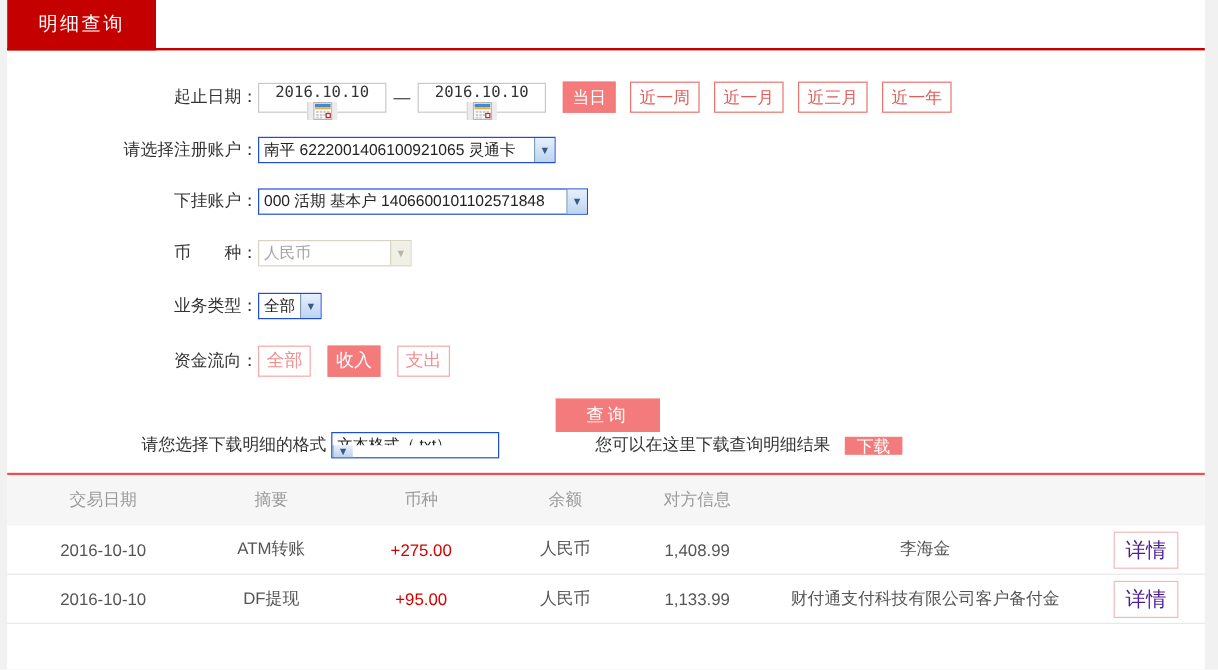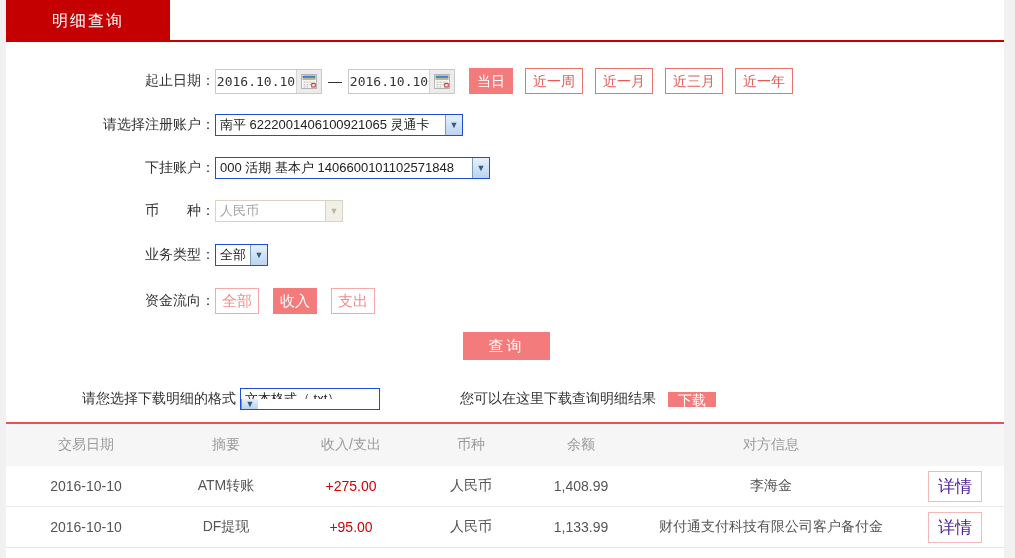--- a/index.html
+++ b/index.html
@@ -11,41 +11,41 @@
     color:#333;
   }
   .panel {
     position:absolute; left:6px; top:0;
     width:998px; height:558px;
     background:#ffffff;
   }
   
   .tab-bar { height:42px; border-bottom:2px solid #c40000; background:#fff; }
   .tab {
-    width:164px; height:42px; line-height:42px;
+    width:124px; height:42px; line-height:42px;
     background:#c40000; color:#fff;
     text-align:center; font-size:16px; letter-spacing:2px;
     cursor:pointer;
   }
   
   .form { padding-top:26px; }
   .frow { display:flex; align-items:center; }
   .flabel {
     width:209px; text-align:right;
     font-size:14px; color:#333; flex:0 0 209px;
     white-space:pre;
   }
   .mb-date { margin-bottom:20px; }
   .mb20 { margin-bottom:21px; }
   .mb22 { margin-bottom:22px; }
   
   .date-box {
     display:flex; align-items:center;
     border:1px solid #c9c9c9; background:#fff;
-    height:25px; width:107px;
+    height:25px; width:107px;flex-direction:column;
   }
   .date-input {
     border:none; outline:none; width:80px; height:23px;
     font-size:13px; text-align:center; color:#333;
     font-family:"DejaVu Sans Mono","Liberation Mono",monospace;
     background:transparent;
   }
   .cal-btn {
     width:25px; height:23px; border-left:1px solid #d5d5d5;
     background:#ececec; display:flex; align-items:center; justify-content:center;
@@ -95,21 +95,21 @@
   .fbtn.active { background:#f47b7b; border-color:#f47b7b; color:#fff; }
   
   .query-row { margin-top:18px; }
   .query-btn {
     margin-left:457px; width:87px; height:28px;
     background:#f47b7b; color:#fff; border:none;
     font-size:15px; letter-spacing:3px; cursor:pointer;
     font-family:Liberation Mono, monospace;
   }
   
-  .dl-row { display:flex; align-items:center; margin-top:28px; padding-left:76px; }
+  .dl-row { display:flex; align-items:center; padding-left:112px; }
   .dl-label { font-size:14px; color:#333; }
   .dl-row .xpsel { margin-left:4px; }
   .dl-hint { font-size:14px; color:#333; margin-left:80px; }
   .dl-btn {
     margin-left:12px; width:48px; height:15px;
     background:#f47b7b; color:#fff; border:none;
     font-size:14px; cursor:pointer; font-family:inherit;
   }
   .red-divider { margin-top:12px; border-top:2px solid #e85252; }
   
@@ -251,21 +251,20 @@
       <button class="dl-btn">下载</button>
     </div>
 
     <div class="red-divider"></div>
   </div>
 
   <div>
     <div class="trow thead" id="thead-row">
         <div>交易日期</div>
         <div>摘要</div>
-        <div>收入/支出</div>
         <div>币种</div>
         <div>余额</div>
         <div>对方信息</div>
         <div></div>
       </div>
     <div id="tbody">
         <div class="trow tbody-row">
           <div>2016-10-10</div>
           <div>ATM转账</div>
           <div class="amount">+275.00</div>

